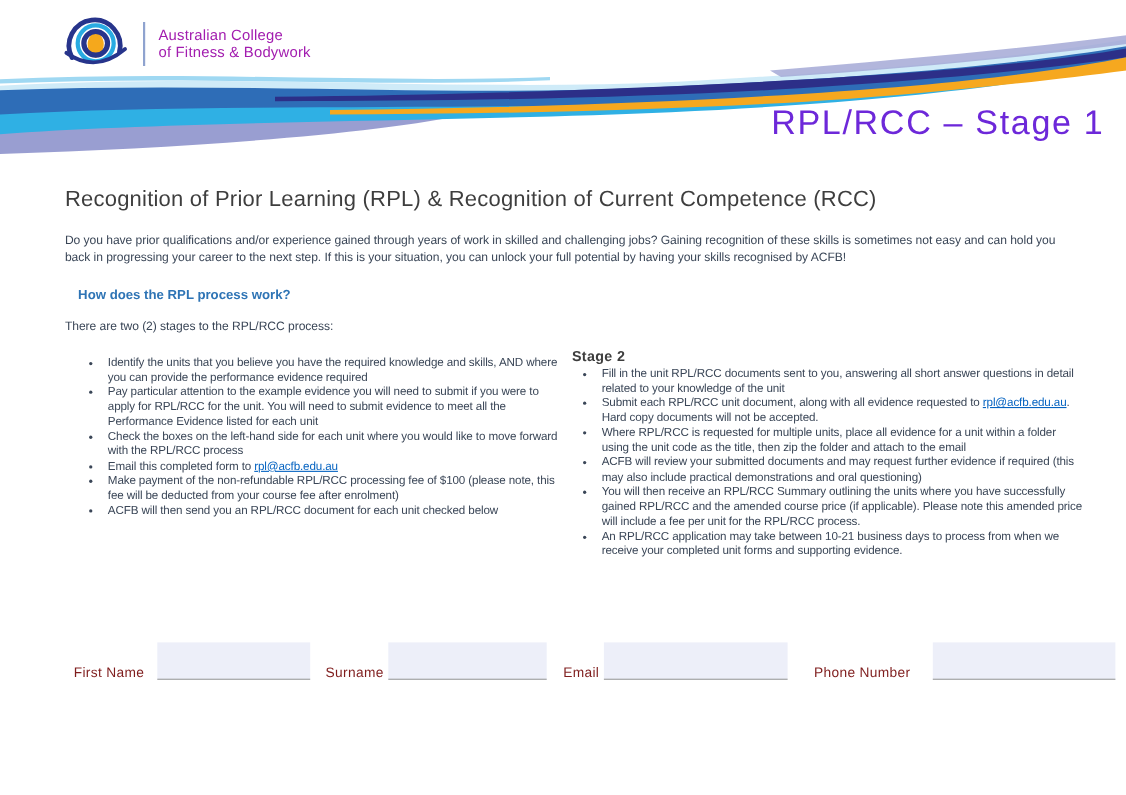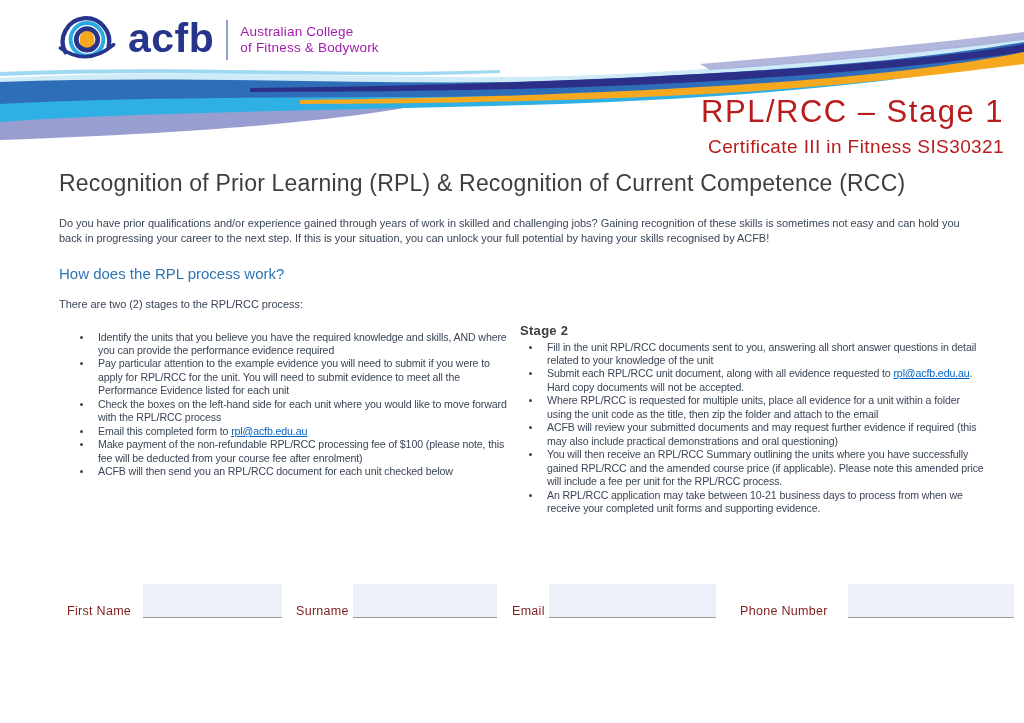--- a/index.html
+++ b/index.html
@@ -10,29 +10,29 @@
   .swoosh{position:absolute;top:0;left:0;display:block;}
 
   
   .logo{position:absolute;top:8px;left:56px;display:flex;align-items:center;z-index:3;}
   .logo-word{font-size:41px;font-weight:700;color:#27348b;letter-spacing:.5px;line-height:1;
              margin-left:10px;padding-bottom:8px;}
   .logo-divider{width:2px;height:40px;background:#8fa3cf;margin:0 12px 4px 12px;}
   .logo-org{font-size:13.5px;color:#a21caf;line-height:1.2;letter-spacing:.2px;padding-bottom:4px;}
 
   
-  .titleblock{position:absolute;top:94px;right:20px;text-align:right;color:#b91c1c;z-index:2;}
+  .titleblock{position:absolute;top:94px;right:20px;text-align:center;color:#6d28d9;z-index:2;}
   .doc-title{font-size:31px;font-weight:400;letter-spacing:1.5px;}
   .doc-subtitle{font-size:19px;font-weight:400;letter-spacing:.4px;margin-top:6px;}
 
   
   .content{position:absolute;left:59px;top:170px;width:927px;color:#3a4657;}
-  .main-heading{font-size:23px;font-weight:400;color:#3e3e3e;letter-spacing:.2px;margin:0 0 19px 0;}
+  .main-heading{font-size:20px;font-weight:400;color:#3e3e3e;letter-spacing:.2px;margin:0 0 19px 0;}
   p.body{font-size:11px;line-height:1.32;letter-spacing:-.05px;margin:0 0 11px 0;width:909px;}
-  .section-heading{color:#2e74b5;font-size:15px;font-weight:400;margin:20px 0 15px 0;}
+  .section-heading{color:#2e74b5;font-size:12px;font-weight:700;margin:20px 0 15px 12px;}
   .stages-intro{font-size:11px;margin:0 0 13px 0;}
   .cols{display:flex;justify-content:space-between;}
   .col1{width:452px;padding-left:12px;box-sizing:border-box;margin-top:8px;}
   .col2{width:466px;}
   .stage-title{font-size:13px;font-weight:700;color:#3d3d3d;letter-spacing:.3px;margin:0 0 3px 0;}
   .content ul{margin:0;padding-left:22px;list-style:disc;}
   .content li{font-size:10.6px;line-height:1.27;letter-spacing:-.12px;padding-left:5px;color:#3a4657;}
   .content li::marker{font-size:10px;}
   a.link{color:#0563c1;text-decoration:underline;cursor:pointer;}
 
@@ -62,31 +62,29 @@
   </svg>
 
   <div class="logo">
     <svg width="62" height="68" viewBox="0 0 72 72" aria-hidden="true">
       <path d="M11 48 A27 27 0 1 1 61 42" fill="none" stroke="#27348b" stroke-width="5" stroke-linecap="round"></path>
       <circle cx="36" cy="33" r="19" fill="none" stroke="#29abe2" stroke-width="4.5"></circle>
       <path d="M36 19 C42 24 44.5 29.5 44.5 33.5 C44.5 40.5 41 46 36 48.5 C31 46 27.5 40.5 27.5 33.5 C27.5 29.5 30 24 36 19 Z" fill="#f5a81c"></path>
       <circle cx="36" cy="33" r="12.5" fill="none" stroke="#27348b" stroke-width="5.5"></circle>
       <path d="M5 43 Q36 65 67 39" fill="none" stroke="#27348b" stroke-width="4" stroke-linecap="round"></path>
     </svg>
-    <span class="logo-word">acfb</span>
     <span class="logo-divider"></span>
     <span class="logo-org">
       <div>Australian College</div>
       <div>of Fitness &amp; Bodywork</div>
     </span>
   </div>
 
   <div class="titleblock">
     <div class="doc-title">RPL/RCC – Stage 1</div>
-    <div class="doc-subtitle">Certificate III in Fitness SIS30321</div>
   </div>
 
   <div class="content">
     <h1 class="main-heading">Recognition of Prior Learning (RPL) &amp; Recognition of Current Competence (RCC)</h1>
     <p class="body">Do you have prior qualifications and/or experience gained through years of work in skilled and challenging jobs? Gaining recognition of these skills is sometimes not easy and can hold you back in progressing your career to the next step. If this is your situation, you can unlock your full potential by having your skills recognised by ACFB!</p>
     <h2 class="section-heading">How does the RPL process work?</h2>
     <p class="body stages-intro">There are two (2) stages to the RPL/RCC process:</p>
 
     <div class="cols">
       <div class="col1">

